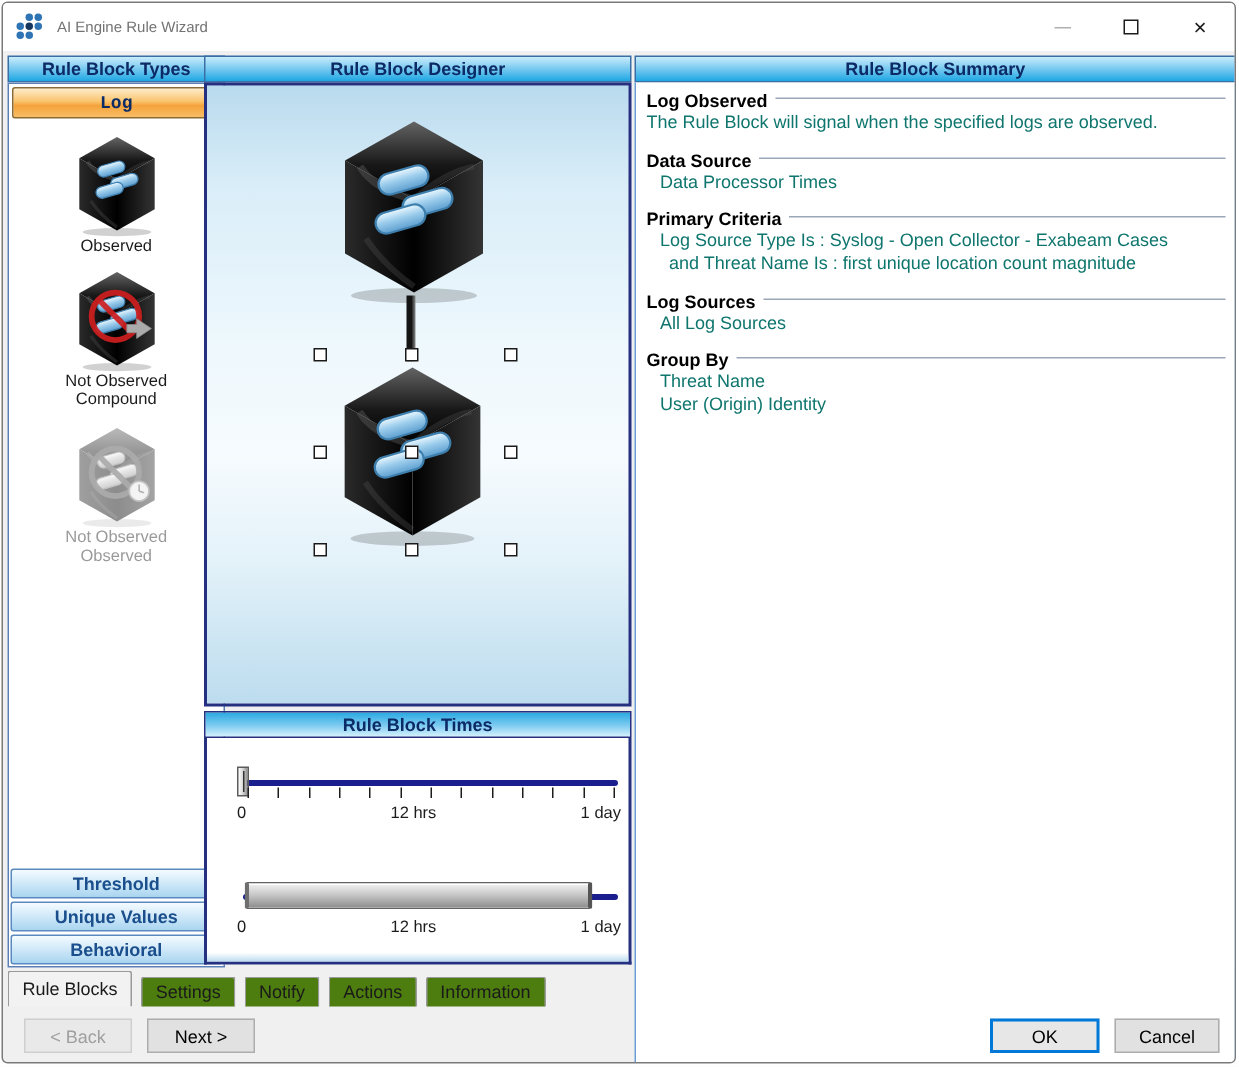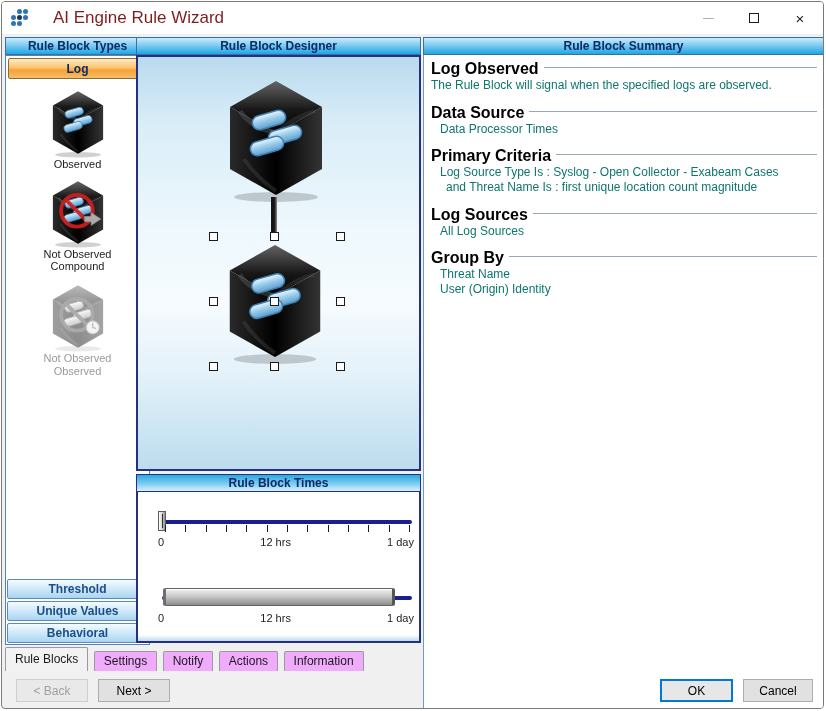--- a/index.html
+++ b/index.html
@@ -7,21 +7,21 @@
   .window { position:absolute; left:1px; top:1px; width:823px; height:708px;
             border:1px solid #7a7a7a; border-radius:4px; background:#f0f0f0; overflow:hidden; }
 
   
   .titlebar { position:absolute; left:0; top:0; right:0; height:32px; background:#ffffff;
               display:flex; align-items:center; }
   .dots { display:grid; grid-template-columns:repeat(3,6px); grid-template-rows:repeat(3,6px);
           margin-left:9px; }
   .dot { width:5px; height:5px; border-radius:50%; }
   .dot.b { background:#2e74b5; } .dot.n { background:#17365d; } .dot.e { background:transparent; }
-  .title-text { margin-left:24px; font-size:17px; color:#7f1d1d; }
+  .title-text { margin-left:9px; font-size:10px; color:#737373; }
   .win-controls { margin-left:auto; display:flex; height:32px; }
   .ctrl { width:46px; height:32px; display:flex; align-items:center; justify-content:center; cursor:default; }
   .min-glyph { width:11px; height:0; border-top:1px solid #b0b0b0; }
   .max-glyph { width:10px; height:10px; border:1px solid #1c1c1c; }
   .close-glyph { font-size:15px; color:#1c1c1c; line-height:1; }
 
   
   .panel-header { height:18px; line-height:17px; text-align:center; font-size:12px; font-weight:bold;
                   color:#0c2a66;
                   background:linear-gradient(180deg,#c9ecfc 0%, #7fccf1 45%, #1ea7e3 100%);
@@ -29,21 +29,21 @@
 
   .content { position:absolute; left:0; top:32px; right:0; height:612px; background:#f0f0f0; }
 
   
   .left-panel { position:absolute; left:3px; top:3px; width:145px; height:608px; }
   .left-body { position:absolute; left:0; top:18px; right:0; bottom:0; background:#ffffff;
                border:1px solid #5a7fb5; }
   .log-btn { display:block; width:calc(100% - 4px); margin:2px auto 0; height:21px;
              background:linear-gradient(180deg,#fdeccb 0%, #fac46d 45%, #f5a33c 60%, #f8bd64 100%);
              border:1px solid #8a6a35; border-radius:2px;
-             font-weight:bold; font-size:12px; color:#0c2a66; font-family:Liberation Sans, sans-serif; cursor:pointer; }
+             font-weight:bold; font-size:12px; color:#0c2a66; font-family:Liberation Mono, monospace; cursor:pointer; }
   .type-item { text-align:center; cursor:pointer; }
   .type-item svg { display:block; margin:0 auto; }
   .type-label { font-size:11px; color:#1c1c1c; line-height:1.15; }
   .type-item.disabled .type-label { color:#9a9a9a; }
   .type-item.disabled svg { filter:grayscale(1) opacity(.45); }
   .t1 { margin-top:8px; } .t2 { margin-top:6px; } .t3 { margin-top:8px; }
   .left-bottom { position:absolute; left:1px; right:1px; bottom:1px; }
   .stack-btn { display:block; width:100%; height:20px; margin-top:2px;
                background:linear-gradient(180deg,#f4fbff 0%, #d3eaf9 45%, #a9d5f0 100%);
                border:1px solid #5a8ac0; border-radius:2px;
@@ -82,31 +82,31 @@
   .range-bar { position:absolute; left:25px; top:96px; width:232px; height:18px; border-radius:2px;
                background:linear-gradient(180deg,#f2f2f2 0%, #c9c9c9 45%, #8e8e8e 100%);
                border:1px solid #636363; border-left:3px solid #6e6e6e; border-right:3px solid #555555;
                box-shadow:inset 0 1px 0 #ffffff; cursor:pointer; }
 
   
   .right-panel { position:absolute; left:421px; top:3px; width:401px; height:676px; }
   .summary-body { position:absolute; left:0; top:18px; right:0; bottom:0; background:#ffffff;
                   border:1px solid #6a9bd1; border-top:none; padding:5px 6px 0 7px; overflow:hidden; }
   .section { margin-bottom:11px; }
-  .sec-title { font-weight:bold; font-size:16px; color:#000; display:flex; align-items:center; }
+  .sec-title { font-weight:bold; font-size:12px; color:#000; display:flex; align-items:center; }
   .sec-title:after { content:""; flex:1; height:2px; margin-left:5px;
                      border-top:1px solid #9aa7b8; border-bottom:1px solid #ffffff; }
   .sec-line { font-size:12px; color:#0f766e; line-height:1.22; padding-left:9px; }
   .sec-line.flush { padding-left:0; }
   .sec-line.indent2 { padding-left:15px; }
 
   
   .tabstrip { position:absolute; left:0; top:644px; right:0; height:26px; padding-left:3px; }
   .tab { display:inline-block; vertical-align:bottom; height:20px; line-height:19px; padding:0 9px;
-         font-size:12px; color:#1a1a1a; background:#f0abfc; border:1px solid #9a9a9a; border-bottom:none;
+         font-size:12px; color:#1a1a1a; background:#4d7c0f; border:1px solid #9a9a9a; border-bottom:none;
          border-radius:2px 2px 0 0; margin-top:5px; margin-right:1px; cursor:pointer; }
   .tab.active { background:#f2f2f2; height:24px; line-height:23px; margin-top:1px; position:relative; z-index:2; }
 
   
   .bottombar { position:absolute; left:0; top:670px; right:0; height:38px; }
   .btn { position:absolute; top:7px; height:23px; font-size:12px; font-family:inherit;
          background:#e1e1e1; border:1px solid #adadad; color:#000; cursor:pointer; }
   .btn-back { left:14px; width:72px; background:#e9e9e9; border-color:#cfcfcf; color:#9f9f9f; cursor:default; }
   .btn-next { left:96px; width:72px; }
   .btn-ok { right:90px; width:73px; border:2px solid #0078d7; background:#e7e7e7; }

